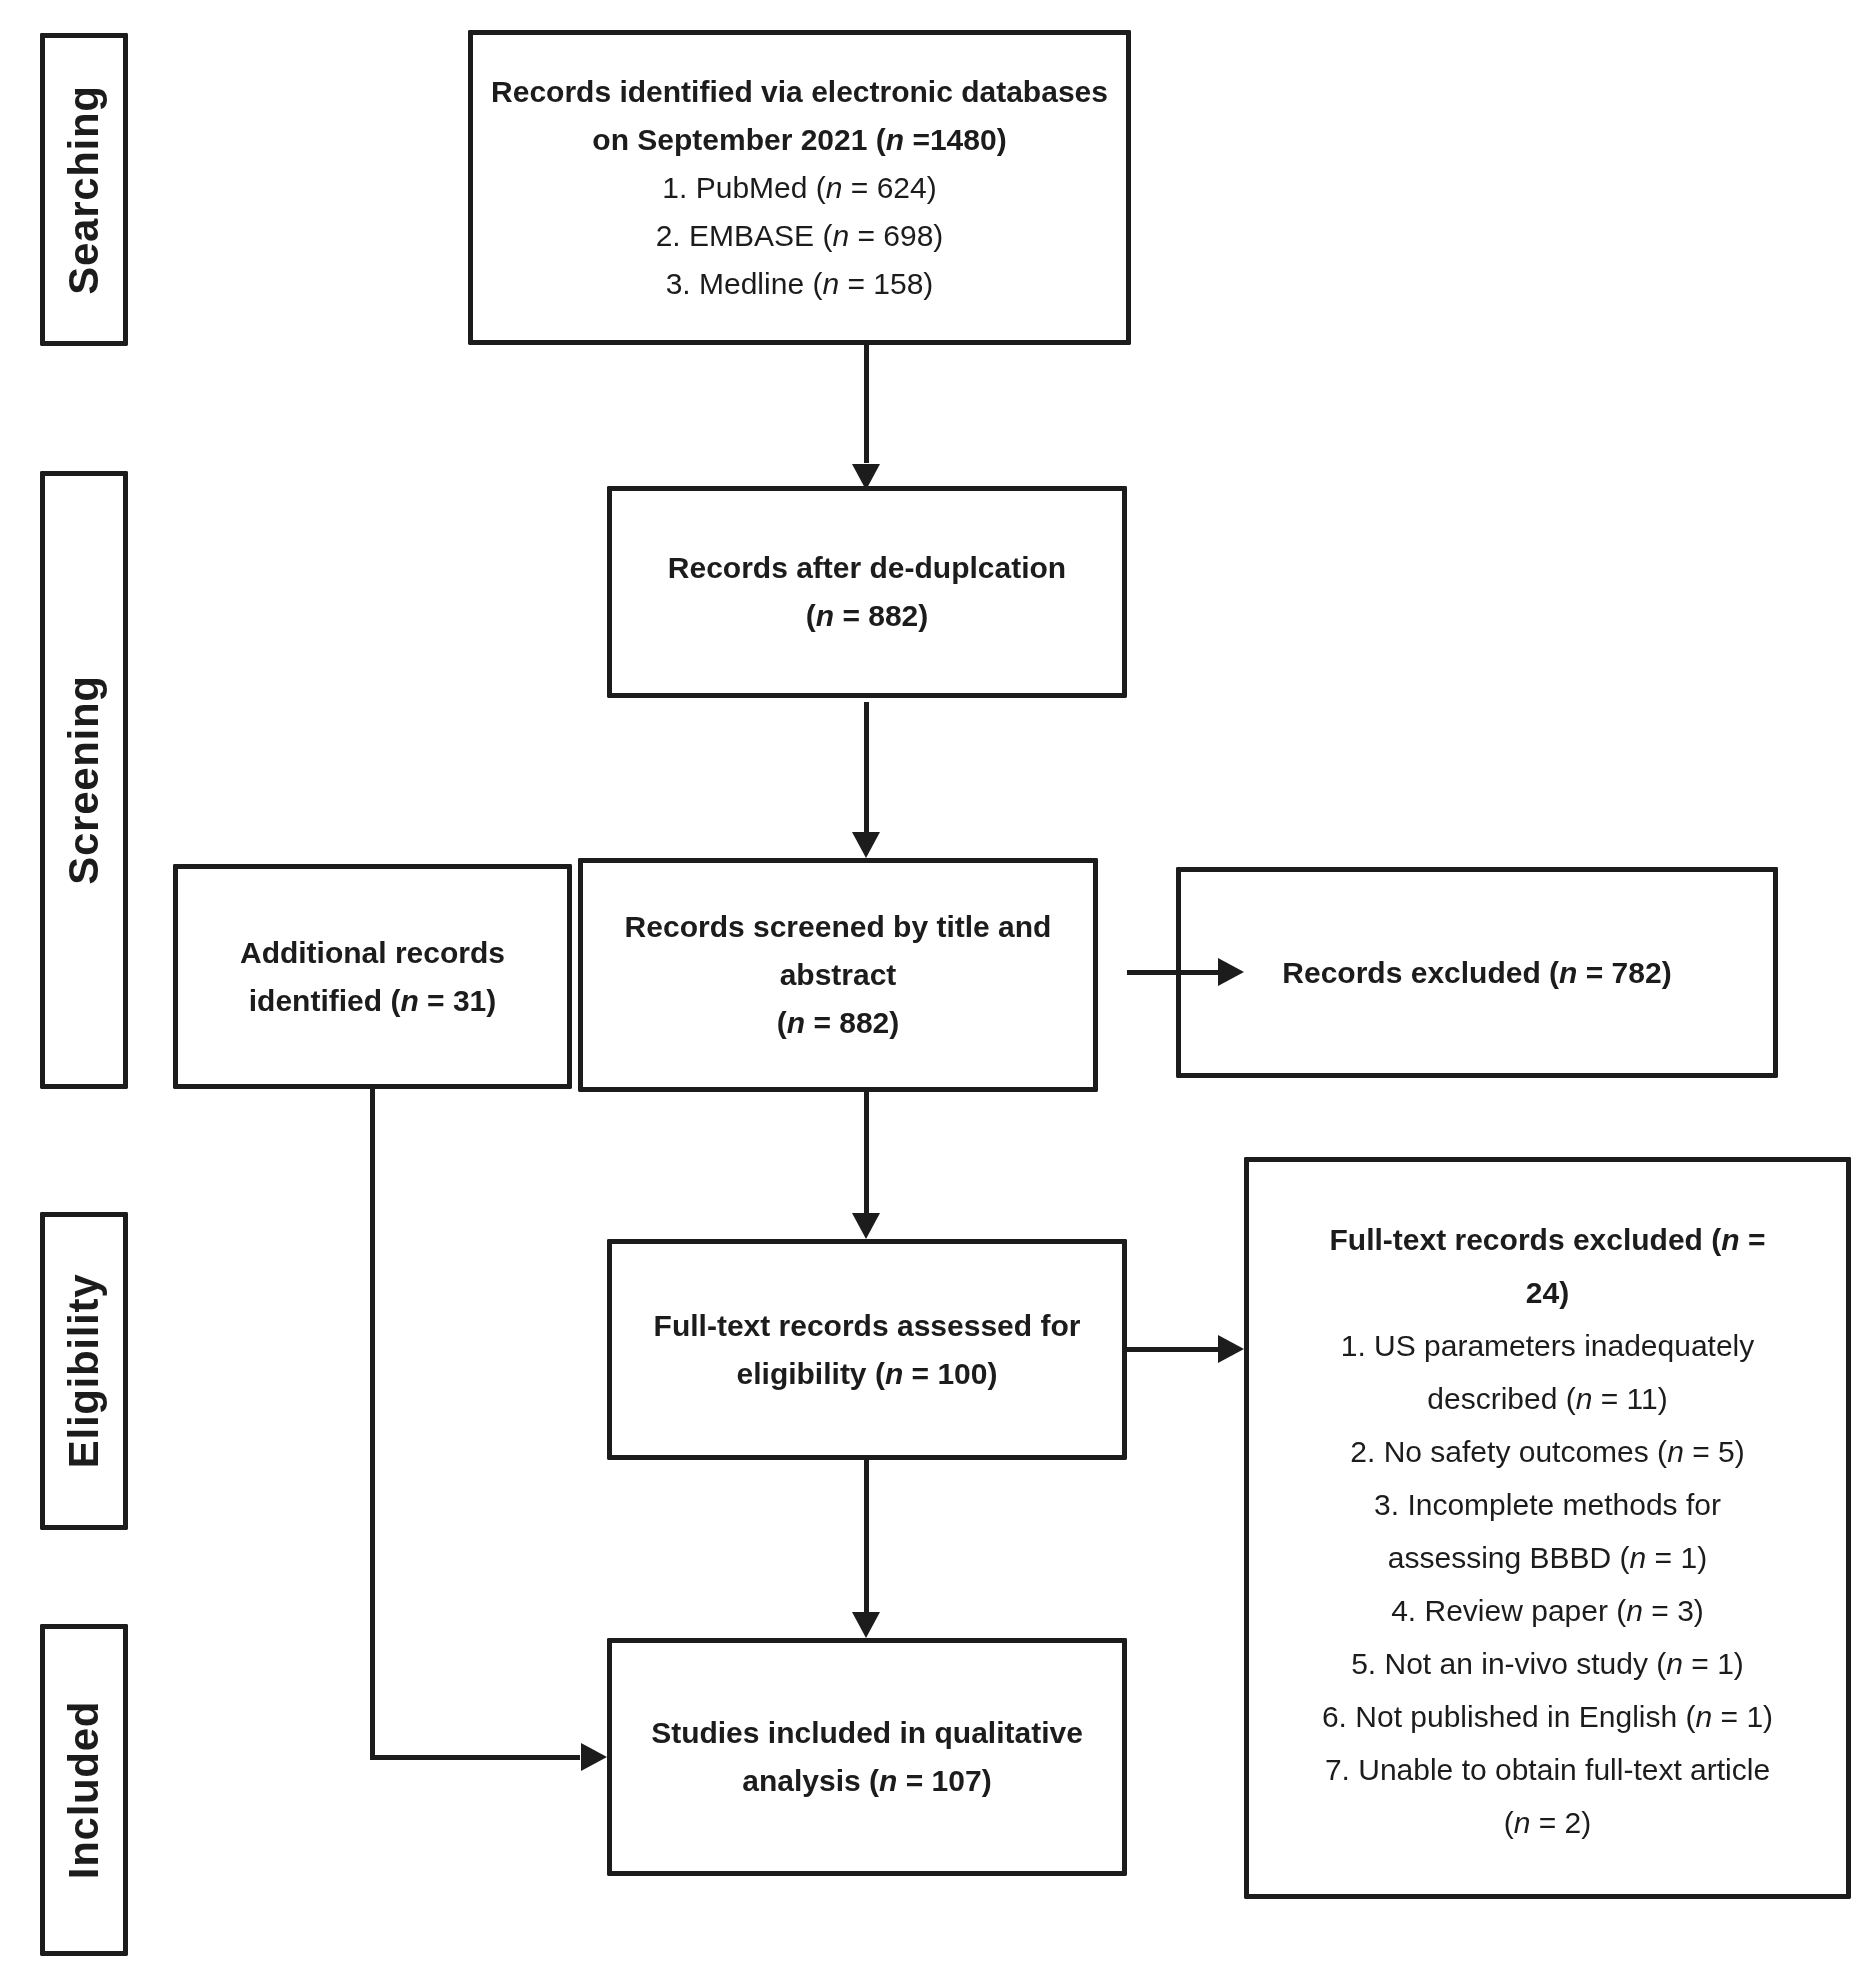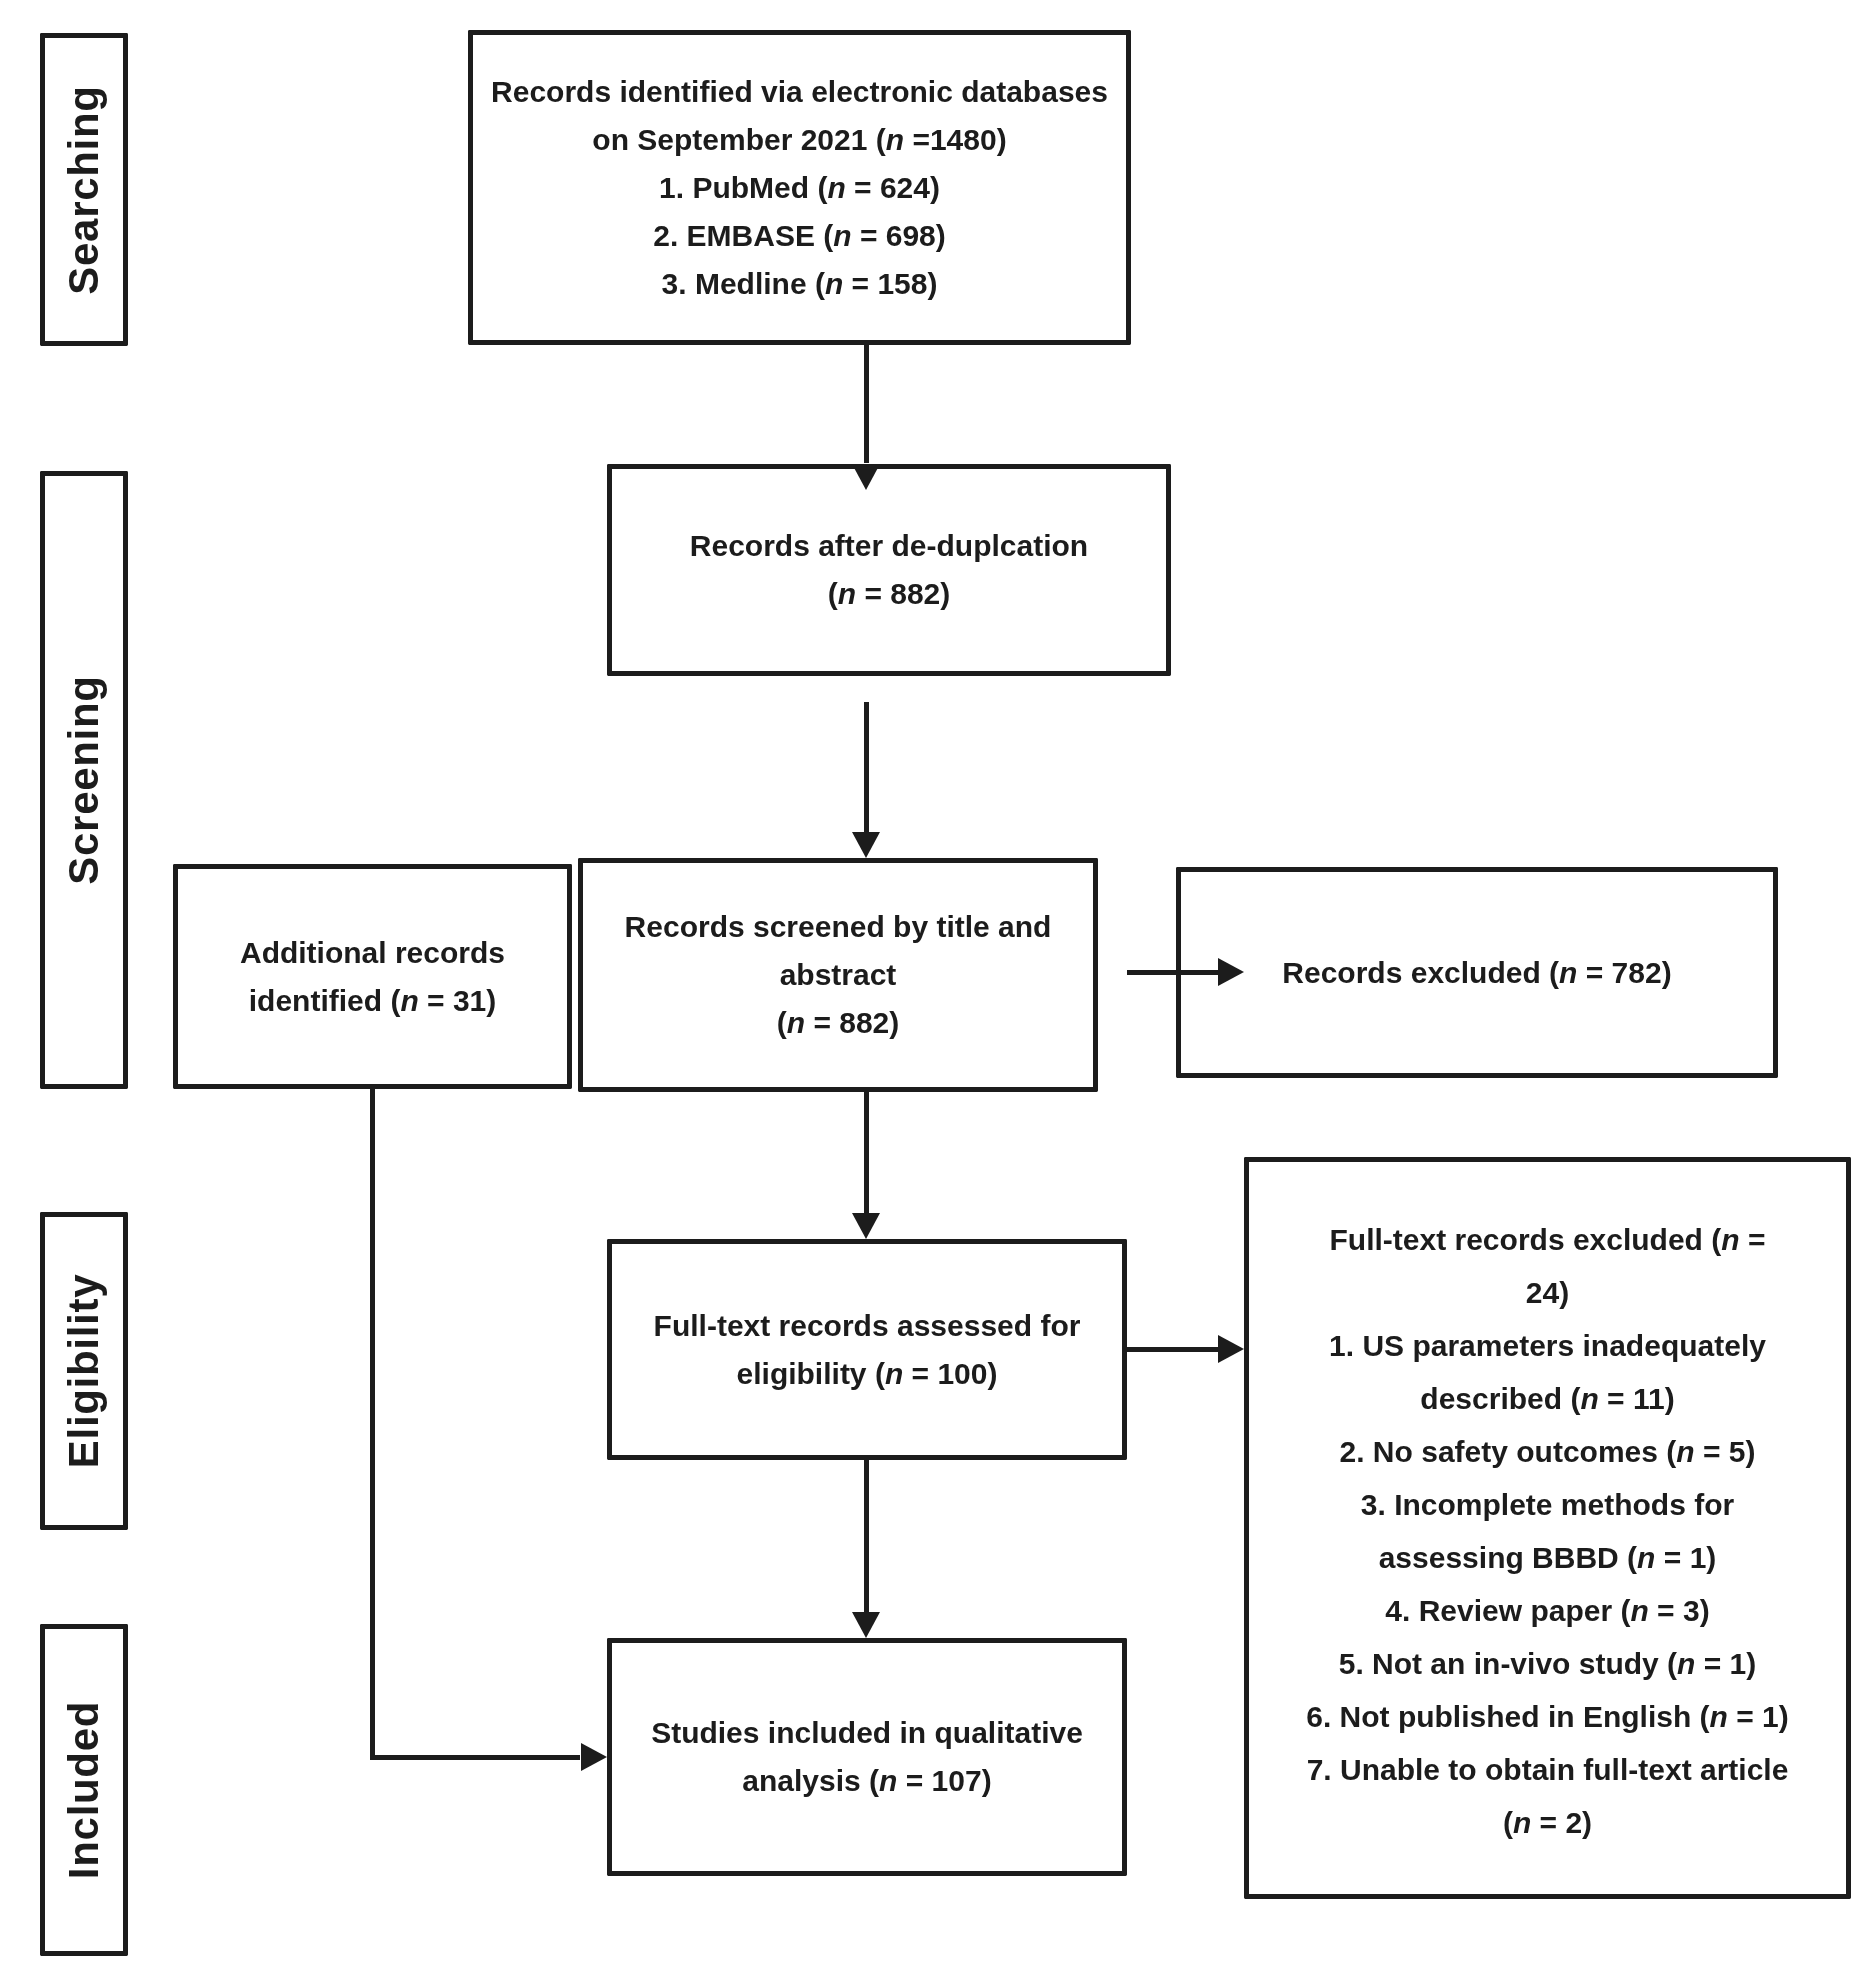--- a/index.html
+++ b/index.html
@@ -24,21 +24,21 @@
     display:flex;
     flex-direction:column;
     align-items:center;
     justify-content:center;
     text-align:center;
     border-radius:1.4px;
   }
   .t{font-size:30px;line-height:48px;}
   .ft .t{line-height:46px;margin-top:7px;}
   .b{font-weight:700;}
-  .r{font-weight:700;}
+  .r{font-weight:400;}
   .stage{
     position:absolute;
     left:40px;
     width:88px;
     box-sizing:border-box;
     border:5.8px solid var(--ink);
     background:var(--bg);
     display:flex;
     align-items:center;
     justify-content:center;
@@ -86,21 +86,21 @@
   </div>
 
   <div class="node" style="left:468px;top:30px;width:663px;height:315px">
     <div class="t b">Records identified via electronic databases</div>
     <div class="t b">on September 2021 (<i>n</i> =1480)</div>
     <div class="t r">1. PubMed (<i>n</i> = 624)</div>
     <div class="t r">2. EMBASE (<i>n</i> = 698)</div>
     <div class="t r">3. Medline (<i>n</i> = 158)</div>
   </div>
 
-  <div class="node" style="left:607px;top:464px;width:564px;height:212px">
+  <div class="node" style="left:607px;top:486px;width:520px;height:212px">
     <div class="t b">Records after de-duplcation</div>
     <div class="t b">(<i>n</i> = 882)</div>
   </div>
 
   <div class="node" style="left:578px;top:858px;width:520px;height:234px">
     <div class="t b">Records screened by title and</div>
     <div class="t b">abstract</div>
     <div class="t b">(<i>n</i> = 882)</div>
   </div>
 

